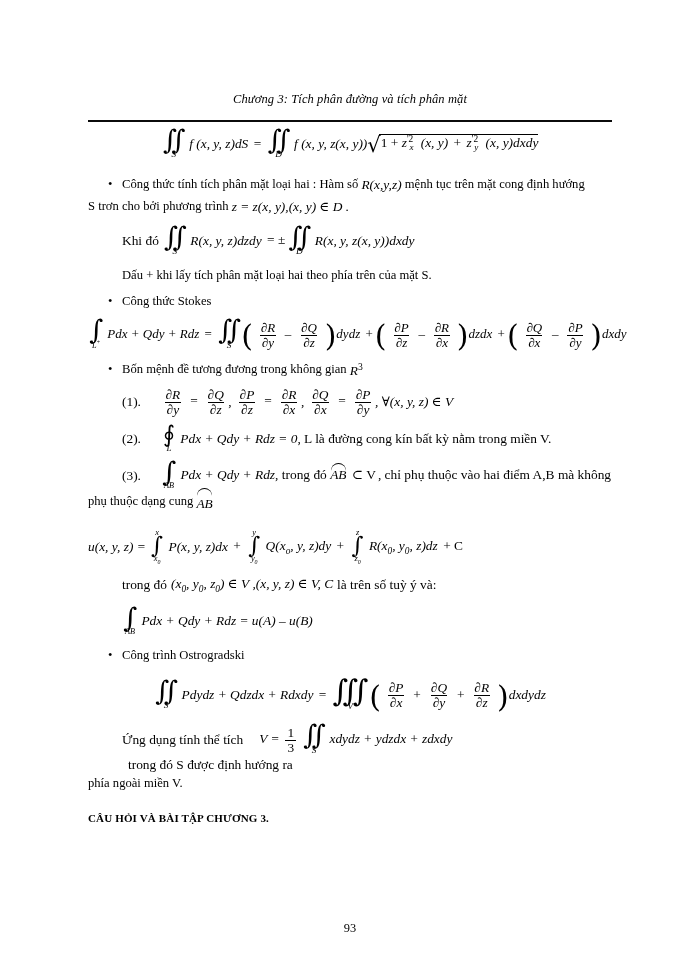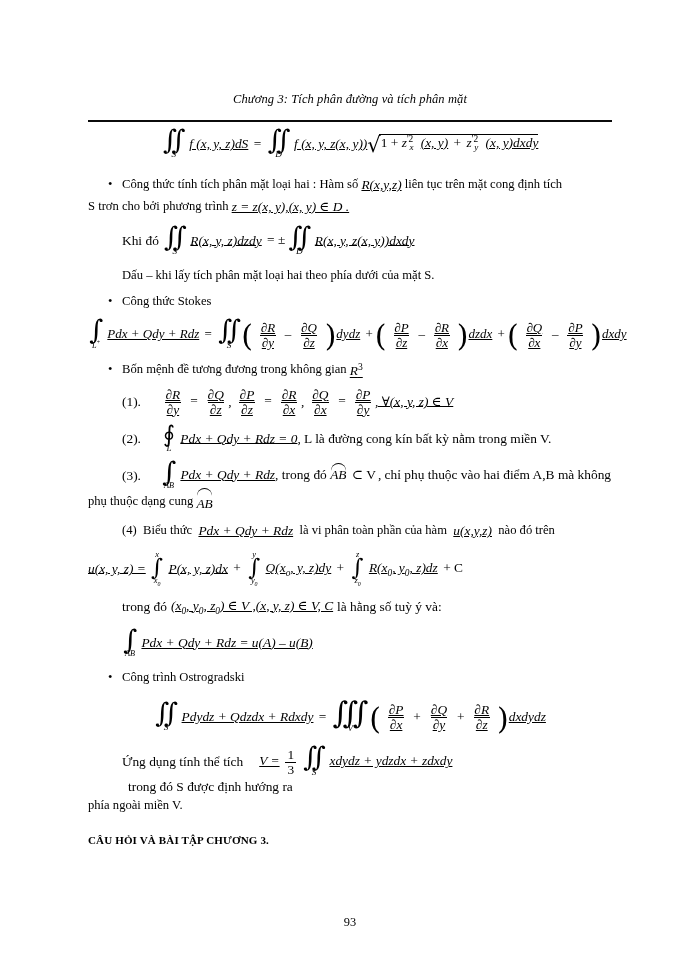--- a/index.html
+++ b/index.html
@@ -87,21 +87,21 @@
   .space-l  { height: 19px; }
 
   
   .math {
     font-family: "Liberation Serif", "DejaVu Serif", serif;
     font-size: 13.4px;
     white-space: nowrap;
     display: inline-block;
     vertical-align: middle;
   }
-  .mi { font-style: italic; text-decoration: underline; }
+  .mi { font-style: italic; }
   .mo { font-style: normal; padding: 0 2px; }
   .mn { font-style: normal; }
 
   
   .intg {
     display: inline-flex;
     flex-direction: column;
     align-items: center;
     vertical-align: middle;
     margin: 0 1px;
@@ -259,21 +259,21 @@
   }
 
   .exercise {
     font-size: 12.6px;
     padding-left: 34px;
   }
   .exercise b { font-weight: bold; }
 
   .folio {
     position: absolute;
-    bottom: 66px;
+    bottom: 60px;
     left: 0;
     width: 700px;
     text-align: center;
     font-size: 12.4px;
   }
 </style>
 </head>
 <body>
 
 <div class="page">
@@ -305,21 +305,21 @@
         </span></span>
       </span>
     </div>
 
     <div class="space-m"></div>
 
     <div class="bullet-row just">
       <span class="dot">•</span>
       <span>Công thức tính tích phân mặt loại hai : Hàm số</span>
       <span class="math mi">R(x,y,z)</span>
-      <span>liên tục trên mặt cong định tích</span>
+      <span>mệnh tục trên mặt cong định hướng</span>
     </div>
     <div class="para">
       <span>S trơn cho bởi phương trình</span>
       <span class="math mi">z = z(x, y),(x, y) ∈ D .</span>
     </div>
 
     <div class="space-s"></div>
 
     <div class="eqline left" style="padding-left:34px">
       <span class="math" style="font-style:normal">Khi đó</span>
@@ -332,21 +332,21 @@
         <span class="mo">= ±</span><span class="intg">
           <span class="sign">∫∫</span>
           <span class="lim">D</span>
         </span>
         <span class="mi">R(x, y, z(x, y))dxdy</span>
       </span>
     </div>
 
     <div class="space-s"></div>
 
-    <div class="para" style="padding-left:34px">Dấu – khi lấy tích phân mặt loại hai theo phía dưới của mặt S.</div>
+    <div class="para" style="padding-left:34px">Dấu + khi lấy tích phân mặt loại hai theo phía trên của mặt S.</div>
 
     <div class="space-xs"></div>
 
     <div class="bullet-row">
       <span class="dot">•</span>
       <span>Công thức Stokes</span>
     </div>
 
     <div class="space-s"></div>
 
@@ -467,28 +467,20 @@
         <span class="mo">⊂ V</span><span style="font-style:normal">, chỉ phụ thuộc vào hai điểm A,B mà không</span>
       </span>
     </div>
     <div class="para">
       <span>phụ thuộc dạng cung</span>
       <span class="math arc">AB</span>
     </div>
 
     <div class="space-xs"></div>
 
-    <div class="para just" style="padding-left:34px">
-      <span>(4)</span>&nbsp;
-      <span>Biểu thức</span>&nbsp;
-      <span class="math mi">Pdx + Qdy + Rdz</span>&nbsp;
-      <span>là vi phân toàn phần của hàm</span>&nbsp;
-      <span class="math mi">u(x,y,z)</span>&nbsp;
-      <span>nào đó trên</span>
-    </div>
 
     <div class="space-s"></div>
 
     <div class="eqline left">
       <span class="math">
         <span class="mi">u(x, y, z) =</span>
         <span class="defint">
           <span class="up">x</span>
           <span class="sign">∫</span>
           <span class="lo"><span>x</span><sub class="sm">0</sub></span>
@@ -510,21 +502,21 @@
         <span class="mi"><span>R(x</span><sub class="sm">0</sub><span>, y</span><sub class="sm">0</sub><span>, z)dz</span></span>
         <span class="mo">+ C</span>
       </span>
     </div>
 
     <div class="space-s"></div>
 
     <div class="eqline left" style="padding-left:34px">
       <span class="math" style="font-style:normal">trong đó</span>
       <span class="math mi"><span>(x</span><sub class="sm">0</sub><span>, y</span><sub class="sm">0</sub><span>, z</span><sub class="sm">0</sub><span>) ∈ V ,(x, y, z) ∈ V, C</span></span>
-      <span class="math" style="font-style:normal">là hằng số tuỳ ý và:</span>
+      <span class="math" style="font-style:normal">là trên số tuỳ ý và:</span>
     </div>
 
     <div class="space-m"></div>
 
     <div class="eqline left" style="padding-left:34px">
       <span class="math">
         <span class="intg">
           <span class="sign single">∫</span>
           <span class="lim small">AB</span>
         </span>

